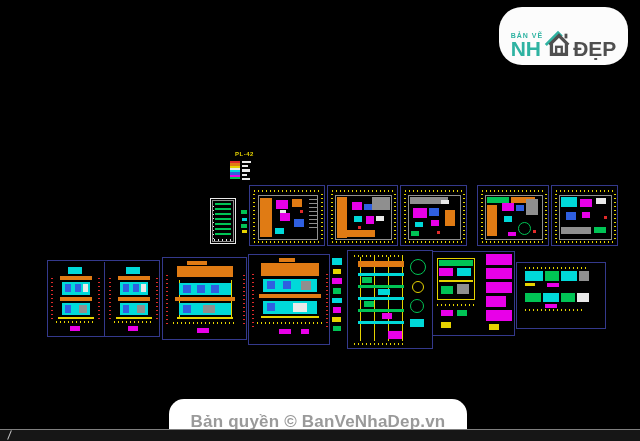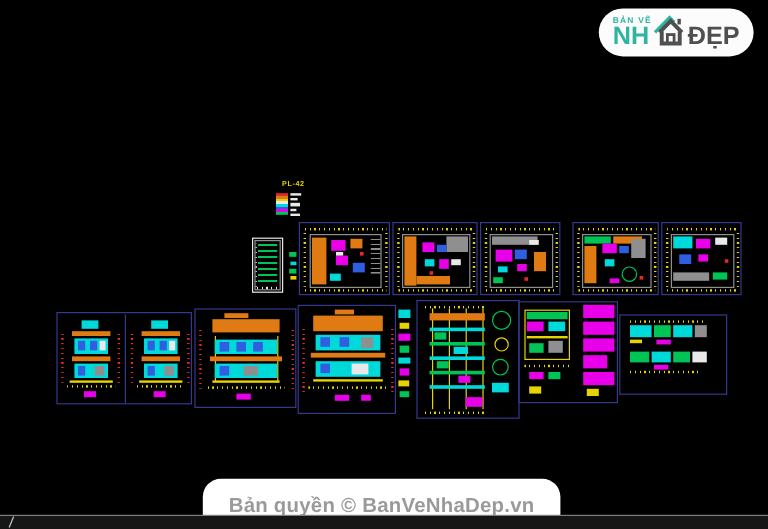--- a/index.html
+++ b/index.html
@@ -6,21 +6,21 @@
   body{
     width:640px;height:441px;position:relative;overflow:hidden;
     background:#000;font-family:"Liberation Sans",sans-serif;
   }
   #canvas{position:absolute;left:0;top:0;width:640px;height:430px;background:#000;}
   .frame{position:absolute;border:1px solid #34398c;box-sizing:border-box;}
   .frame.nb{border:none;}
   .el{position:absolute;box-sizing:border-box;}
   
   .logo{
-    position:absolute;left:499px;top:7px;width:129px;height:40px;
+    position:absolute;left:499px;top:7px;width:129px;height:58px;
     background:#fcfcfc;border-radius:23px;display:flex;align-items:flex-end;
     justify-content:center;padding:4px 6px 7px 6px;box-sizing:border-box;cursor:pointer;
   }
   .logo-col{display:flex;flex-direction:column;align-items:flex-start;line-height:1;}
   .logo-small{font-size:7px;font-weight:bold;color:#2fb3a2;letter-spacing:1px;margin-bottom:1px;}
   .logo-nh{font-size:21px;font-weight:800;color:#2fb3a2;line-height:0.85;}
   .logo-dep{font-size:21px;font-weight:800;color:#4f4f4f;line-height:0.85;}
   .logo svg{margin:0 0 -2px 0;}
   
   .legend-label{

